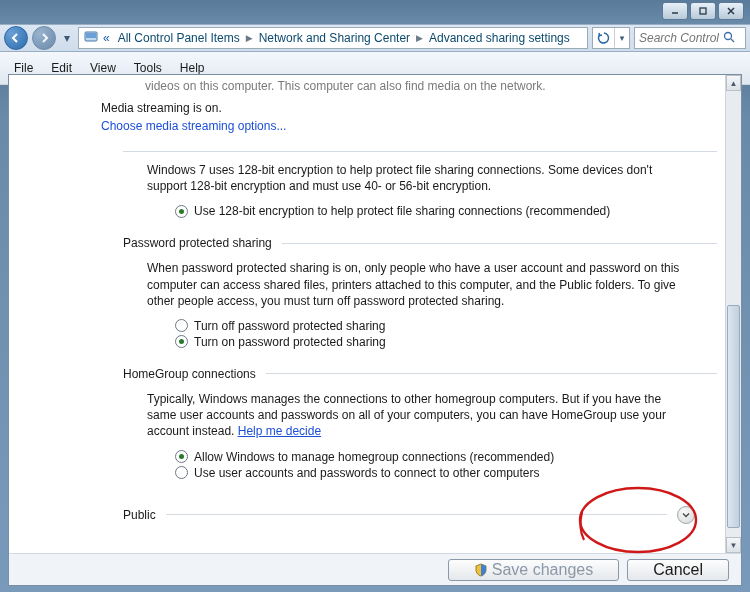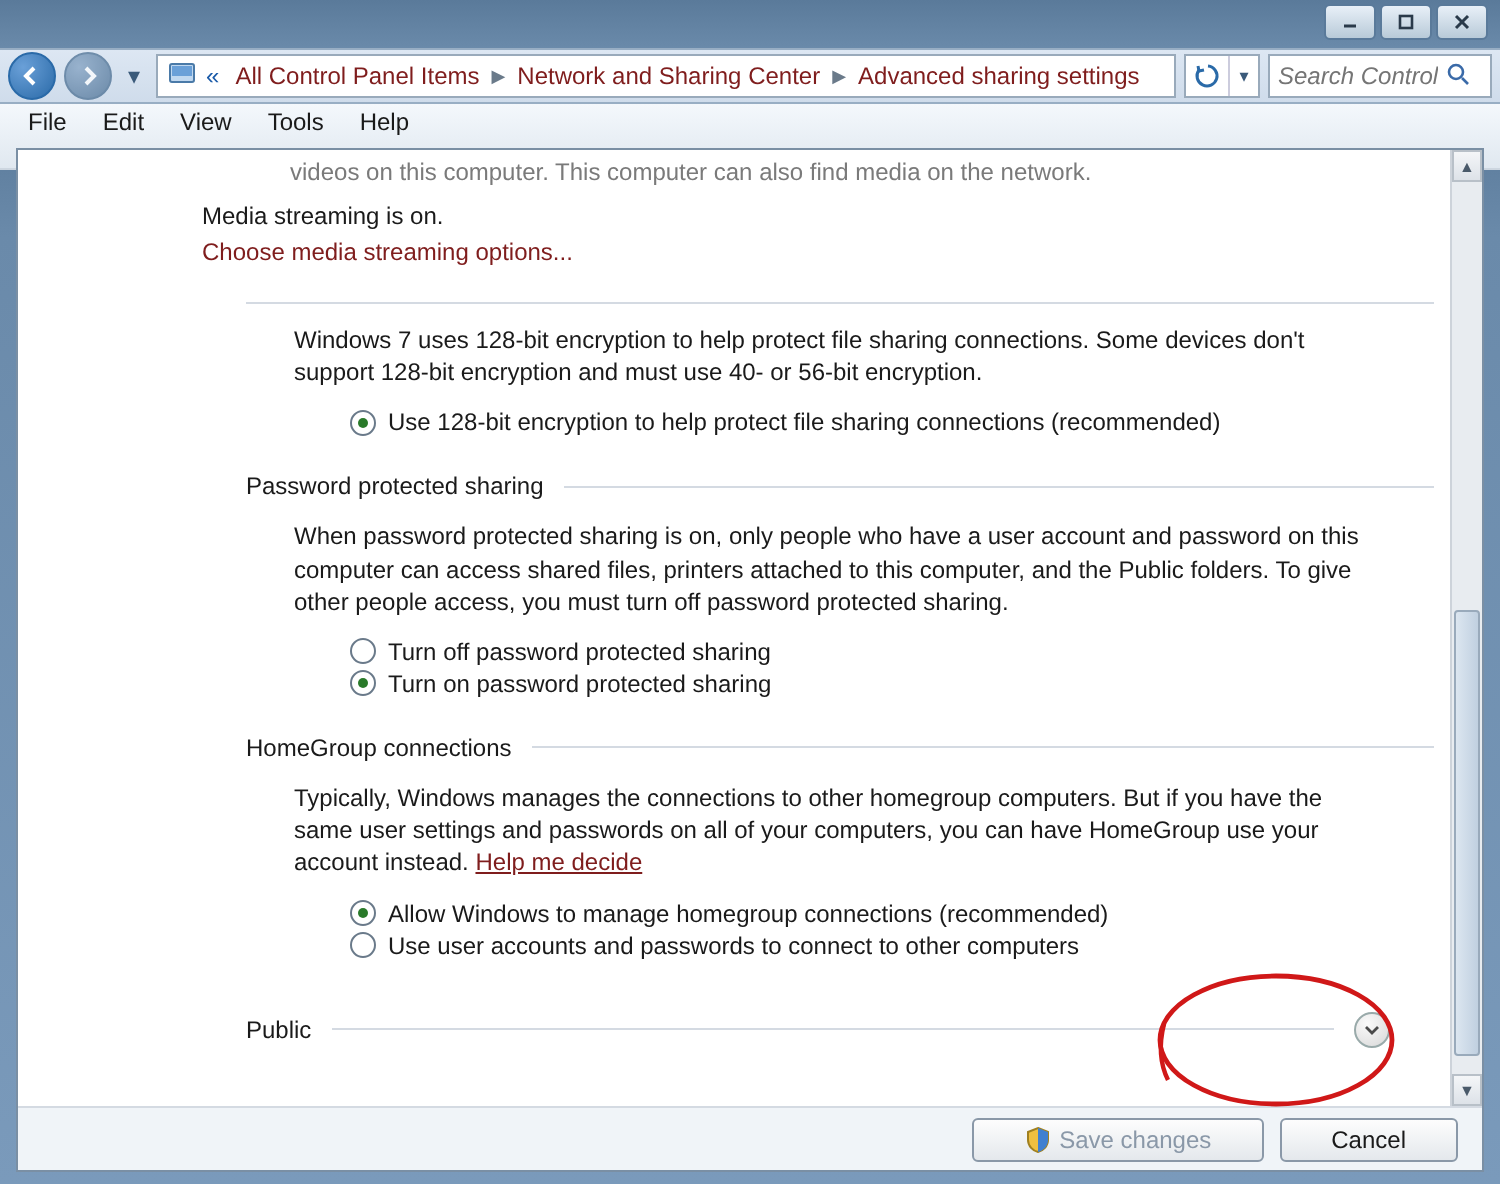--- a/index.html
+++ b/index.html
@@ -11,59 +11,59 @@
   .win-buttons { position: absolute; right: 6px; top: 2px; display: flex; gap: 2px; }
   .win-btn { width: 26px; height: 18px; background: linear-gradient(180deg,#e8f0f8,#b8cad8); border:1px solid #5a7a9a; border-radius:3px; display:flex; align-items:center; justify-content:center; font-size:10px; color:#2a3a4a; }
   .win-btn svg { width:10px; height:10px; }
 
   .nav-row { height: 28px; background: linear-gradient(180deg,#dde7f3,#cfdceb); display:flex; align-items:center; border-top:1px solid #98aec4; border-bottom:1px solid #98aec4; padding:0 4px; gap:4px; }
   .nav-arrow { width:24px; height:24px; border-radius:50%; background: radial-gradient(circle at 30% 30%, #6aa0d8, #2a6aa8); display:flex; align-items:center; justify-content:center; color:#fff; font-size:12px; border:1px solid #2a6aa8; }
   .nav-arrow.disabled { filter: grayscale(40%) opacity(.7); }
   .history-drop { width:14px; height:24px; display:flex; align-items:center; justify-content:center; color:#3a5a7a; }
   .breadcrumb { flex:1; height:22px; background:#fff; border:1px solid #9ab; display:flex; align-items:center; padding:0 4px; gap:2px; overflow:hidden; }
   .bc-back { color:#1a5aa8; font-size:12px; padding:0 2px; }
-  .bc-item { color:#7f1d1d; padding:0 4px; white-space:nowrap; }
+  .bc-item { color:#0c4a6e; padding:0 4px; white-space:nowrap; }
   .bc-sep { color:#6a7a8a; font-size:9px; }
   .refresh-box { display:flex; align-items:center; border:1px solid #9ab; height:22px; background:#fff; }
   .refresh-btn { width:22px; height:20px; display:flex; align-items:center; justify-content:center; color:#2a6aa8; border-right:1px solid #ccd; }
   .refresh-drop { width:14px; display:flex; align-items:center; justify-content:center; color:#3a5a7a; font-size:9px; }
   .search-box { width:112px; height:22px; background:#fff; border:1px solid #9ab; display:flex; align-items:center; padding:0 4px; color:#7a8a9a; font-style:italic; gap:4px; }
   .search-box input { border:none; outline:none; width:80px; font-size:12px; color:#7a8a9a; font-style:italic; background:transparent; }
 
-  .menubar { height:33px; background: linear-gradient(180deg,#f4f8fc,#e0e8f0); border-bottom:1px solid #cdd6e0; display:flex; align-items:flex-start; padding:0 6px; gap:2px; }
+  .menubar { height:33px; background: linear-gradient(180deg,#f4f8fc,#e0e8f0); border-bottom:1px solid #cdd6e0; display:flex; align-items:center; padding:0 6px; gap:2px; }
   .menu-item { padding:2px 8px; color:#1a1a1a; }
 
   .client { position:absolute; left:8px; right:8px; top:74px; bottom:6px; background:#fff; border:1px solid #7a8fa4; display:flex; flex-direction:column; }
   .scroll-area { position:relative; flex:1; overflow:hidden; }
   .content { position:absolute; left:0; top:0; right:16px; bottom:32px; padding:4px 8px 4px 8px; }
   .cut-text { color:#7a7a7a; margin-left:128px; margin-bottom:8px; }
   .indent1 { margin-left:84px; }
 
   .status-on { margin-bottom:4px; }
-  .link { color:#7f1d1d; cursor:pointer; }
+  .link { color:#1d4ed8; cursor:pointer; }
 
   .section-hdr { display:flex; align-items:center; gap:10px; margin:18px 0 10px 106px; }
   .section-hdr .label { color:#1a1a1a; white-space:nowrap; }
   .section-hdr .rule { flex:1; height:1px; background:#d4dae2; }
   .desc { margin:0 26px 10px 130px; line-height:1.35; }
   .radio-row { display:flex; align-items:center; gap:6px; margin:2px 0 2px 158px; }
   .radio { width:13px; height:13px; border:1px solid #6a7a8a; border-radius:50%; display:flex; align-items:center; justify-content:center; background:#fff; }
   .radio.checked::after { content:""; width:5px; height:5px; background:#2a7a2a; border-radius:50%; }
 
   .profile-row { display:flex; align-items:center; gap:10px; margin:26px 0 6px 106px; }
   .profile-row .rule { flex:1; height:1px; background:#d4dae2; }
   .expand-btn { width:18px; height:18px; border-radius:50%; background: radial-gradient(circle at 35% 30%, #fafafa, #d8d8d8); border:1px solid #9aa; display:flex; align-items:center; justify-content:center; color:#4a4a4a; font-size:10px; margin-right:22px; }
 
   .scrollbar { position:absolute; right:0; top:0; width:16px; bottom:32px; background:#e8ecf0; border-left:1px solid #cdd3da; }
   .sb-btn { height:16px; background:linear-gradient(180deg,#f4f6f8,#dde2e8); border:1px solid #b8c0c8; display:flex; align-items:center; justify-content:center; font-size:8px; color:#4a5a6a; }
   .sb-track { position:absolute; top:16px; bottom:16px; left:0; right:0; }
   .sb-thumb { position:absolute; left:1px; right:1px; background:linear-gradient(90deg,#dce6f0,#c0d0e0); border:1px solid #9ab; border-radius:2px; }
 
   .footer { height:32px; border-top:1px solid #d4dae2; background:#f0f4f8; display:flex; align-items:center; justify-content:flex-end; padding:0 12px; gap:8px; }
-  .btn { height:22px; padding:0 25px; background:linear-gradient(180deg,#fdfdfd,#e4e8ec); border:1px solid #8a98a8; border-radius:3px; display:flex; align-items:center; gap:4px; font-size:12px; }
+  .btn { height:22px; padding:0 25px; background:linear-gradient(180deg,#fdfdfd,#e4e8ec); border:1px solid #8a98a8; border-radius:3px; display:flex; align-items:center; gap:4px; font-size:16px; }
   .btn.disabled { color:#8a98a8; }
   .shield { width:14px; height:14px; }
 
   .annot { position:absolute; pointer-events:none; }
   .annot svg { overflow:visible; }
 </style>
 </head>
 <body>
 
 <div class="titlebar">
@@ -167,21 +167,21 @@
       <div class="radio-row">
         <div class="radio checked"></div>
         <span>Turn on password protected sharing</span>
       </div>
 
       <div class="section-hdr">
         <span class="label">HomeGroup connections</span>
         <span class="rule"></span>
       </div>
       <div class="desc">
-        <span>Typically, Windows manages the connections to other homegroup computers. But if you have the same user settings and passwords on all of your computers, you can have HomeGroup use your account instead. </span><span class="link" style="text-decoration:underline;">Help me decide</span>
+        <span>Typically, Windows manages the connections to other homegroup computers. But if you have the same user accounts and passwords on all of your computers, you can have HomeGroup use your account instead. </span><span class="link" style="text-decoration:underline;">Help me decide</span>
       </div>
       <div class="radio-row">
         <div class="radio checked"></div>
         <span>Allow Windows to manage homegroup connections (recommended)</span>
       </div>
       <div class="radio-row">
         <div class="radio"></div>
         <span>Use user accounts and passwords to connect to other computers</span>
       </div>
 

